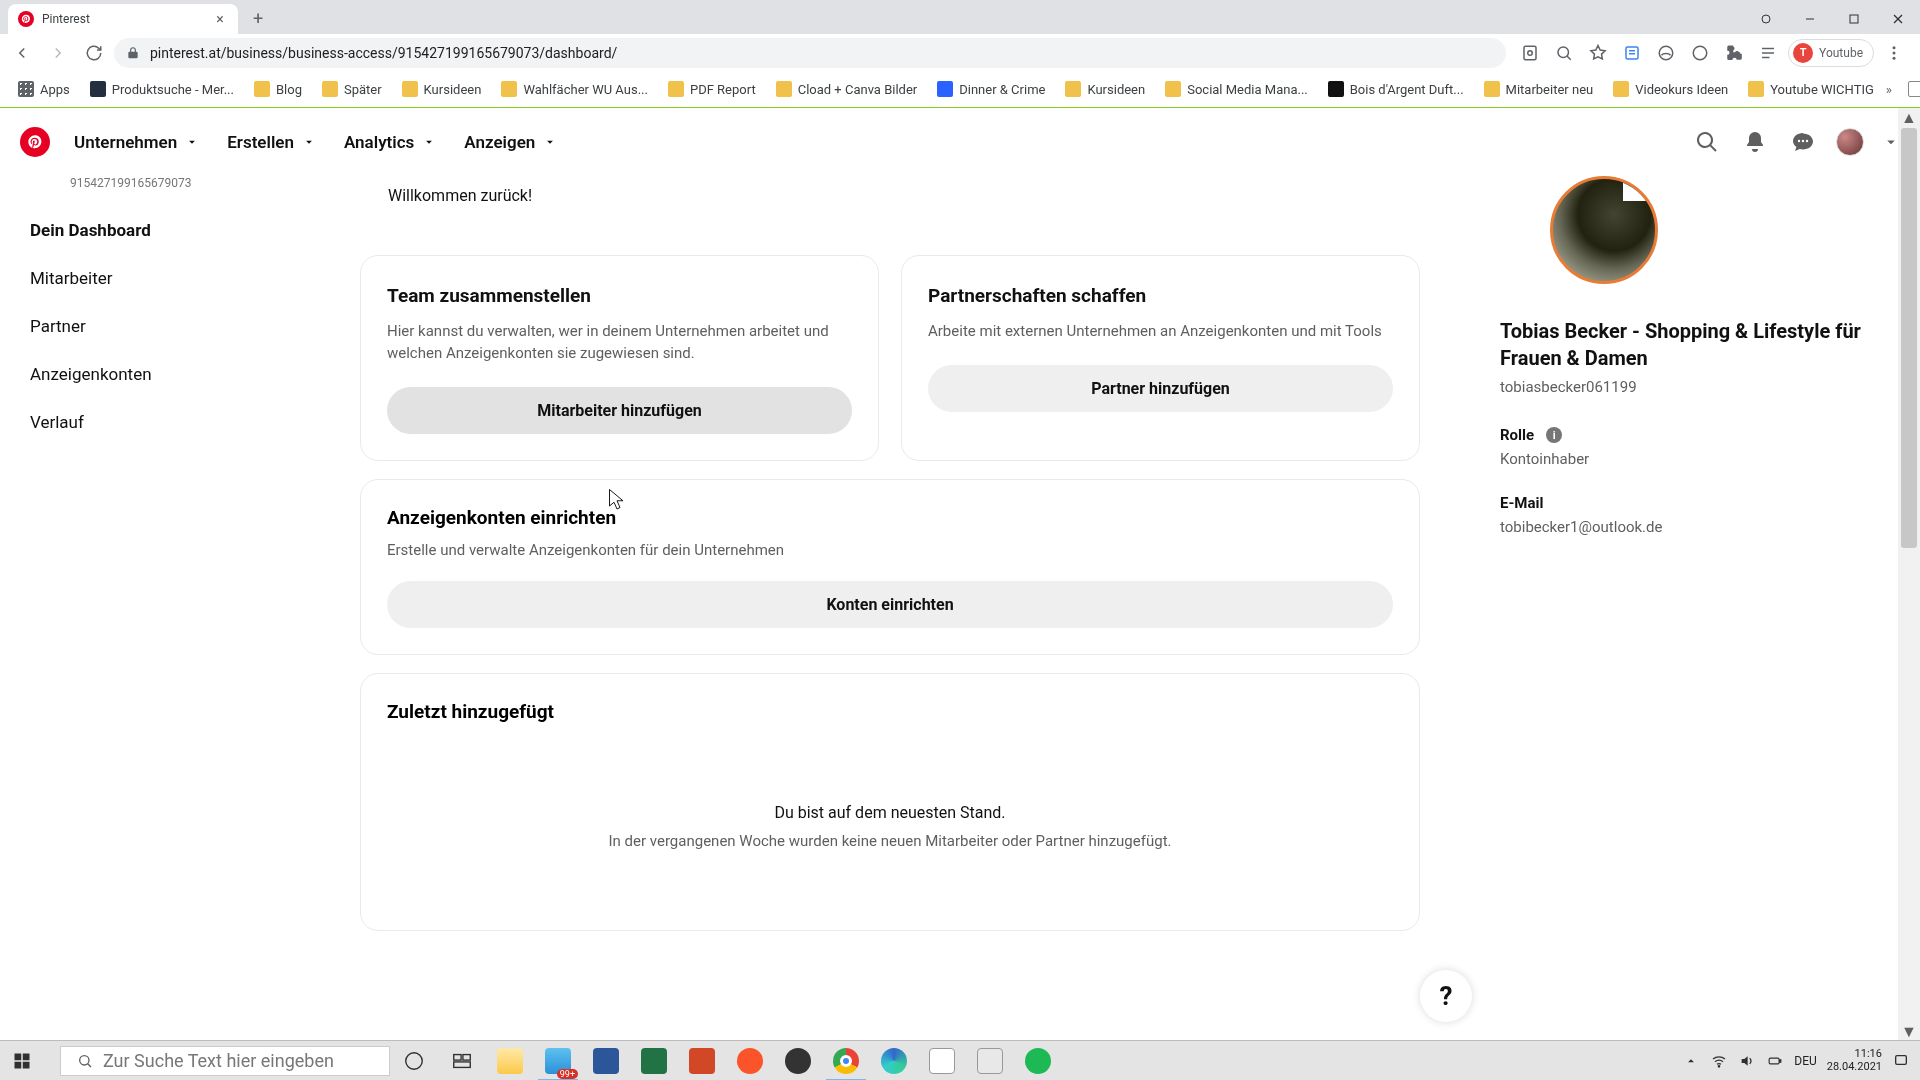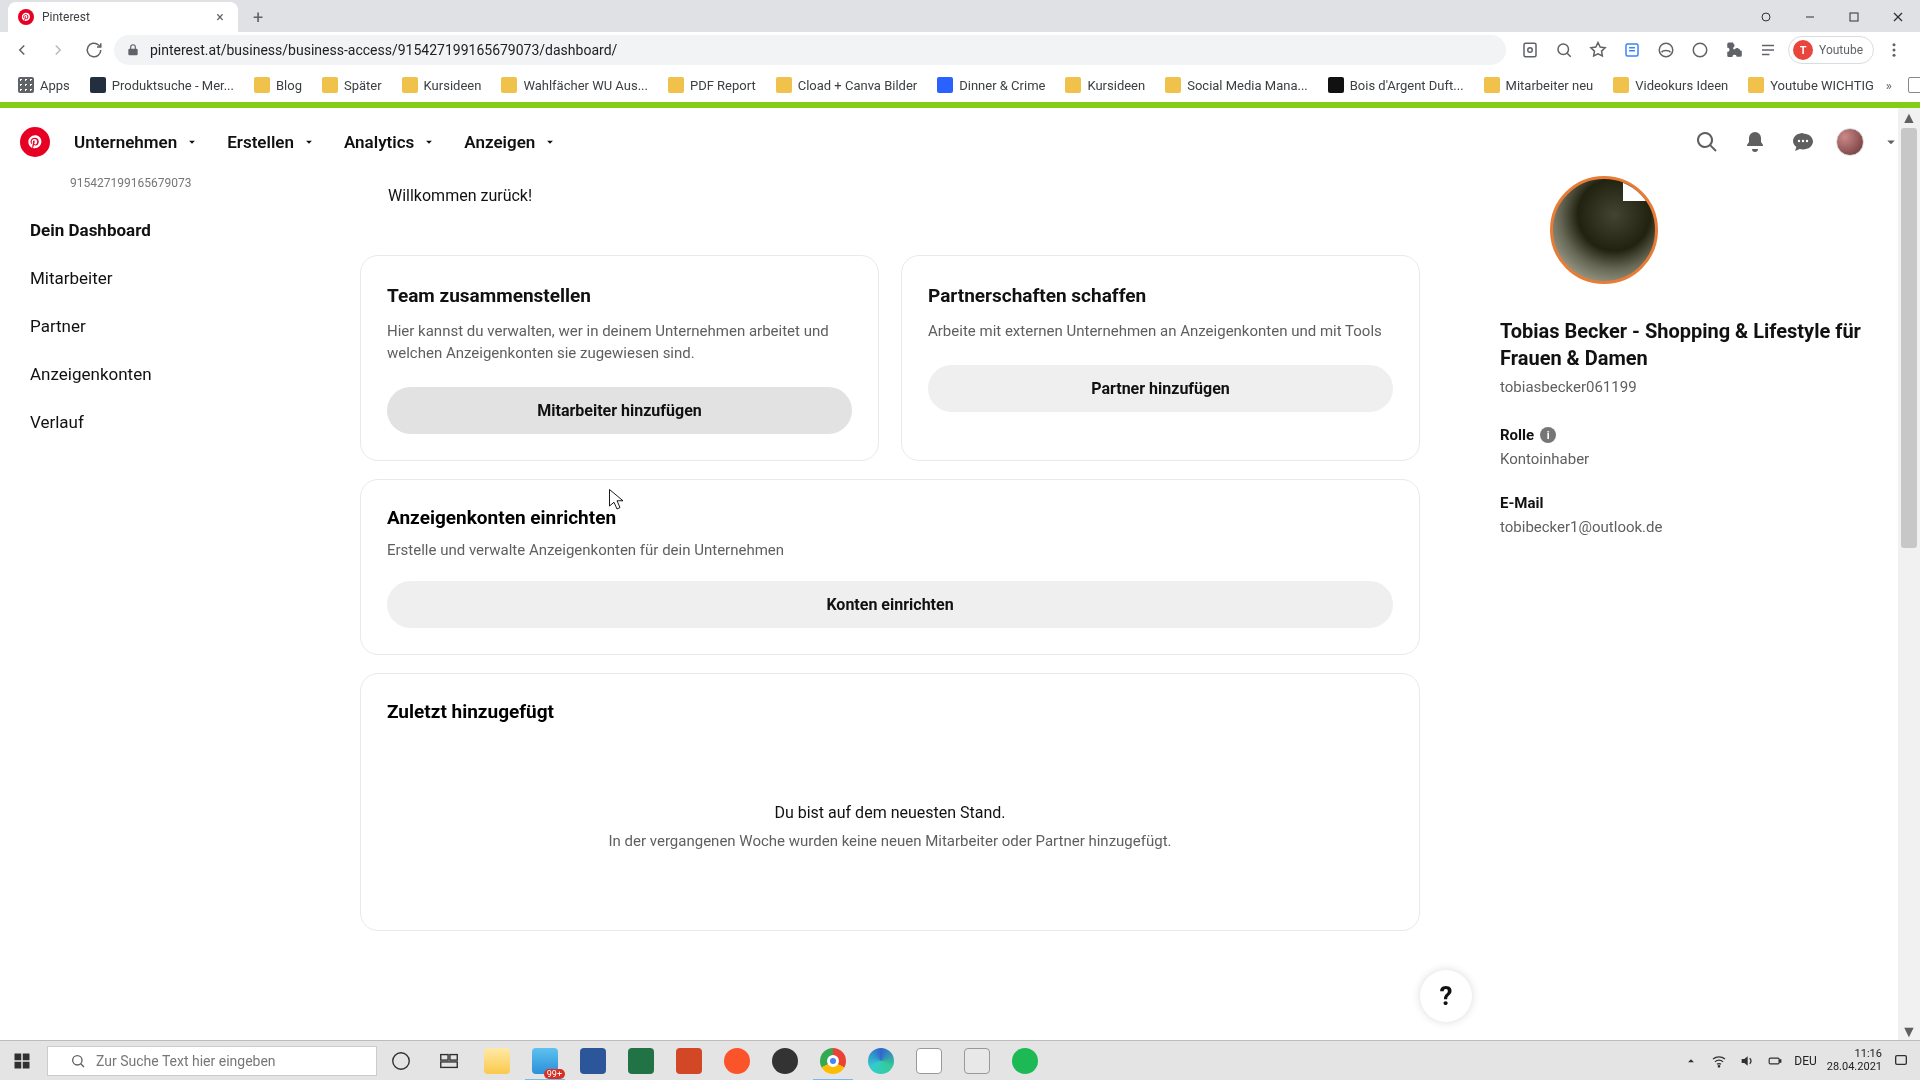--- a/index.html
+++ b/index.html
@@ -1,19 +1,19 @@
 <!DOCTYPE html>
 <html><head>
 <meta charset="utf-8">
 <style>
 * { margin: 0; padding: 0; box-sizing: border-box; font-family: -apple-system, BlinkMacSystemFont, "Segoe UI", Roboto, Helvetica, Arial, sans-serif; }
 html, body { width: 1920px; height: 1080px; overflow: hidden; background: #fff; }
 
 
-.browser-chrome { height: 108px; background: #ffffff; display: flex; flex-direction: column; border-bottom: 6px solid #84cc16; }
+.browser-chrome { height: 108px; background: #ffffff; display: flex; flex-direction: column; border-bottom: 1px solid #84cc16; }
 .tab-strip { height: 34px; background: #dfe1e5; display: flex; align-items: flex-end; padding-left: 8px; }
 .tab { height: 30px; width: 230px; background: #ffffff; border-radius: 8px 8px 0 0; display: flex; align-items: center; padding: 0 10px; font-size: 12px; color: #3c4043; gap: 8px; position: relative; }
 .tab .favicon { width: 16px; height: 16px; border-radius: 50%; background: #e60023; display: flex; align-items: center; justify-content: center; }
 .tab .favicon svg { width: 10px; height: 10px; }
 .tab .close { margin-left: auto; width: 16px; height: 16px; display:flex; align-items:center; justify-content:center; color:#5f6368; font-size: 14px; }
 .new-tab { width: 28px; height: 28px; display:flex; align-items:center; justify-content:center; color:#5f6368; font-size:18px; margin-left:6px; margin-bottom:1px; }
 .win-controls { margin-left:auto; display:flex; height:30px; }
 .win-btn { width: 44px; display:flex; align-items:center; justify-content:center; color:#303030; }
 .win-btn svg { width:10px; height:10px; }
 
@@ -69,34 +69,34 @@
 
 .empty-state { text-align:center; padding: 80px 0 40px 0; }
 .empty-state .es1 { font-weight:400; font-size:16px; color:#111; margin-bottom:10px; }
 .empty-state .es2 { font-size:15px; color:#5f5f5f; }
 
 .info-col { width: 420px; padding: 0 20px 0 0; }
 .avatar-lg { width:108px; height:108px; border-radius:50%; border:3px solid #e87b35; margin:0 0 34px 50px; overflow:hidden; background:radial-gradient(circle at 60% 35%, #443 0%, #221 40%, #665 60%, #ccb 100%); position:relative; }
 .avatar-lg::after{content:"";position:absolute;right:-8px;top:-18px;width:40px;height:40px;background:#fff;}
 .info-col h2 { font-size:20px; font-weight:700; color:#111; line-height:1.35; margin-bottom:6px; }
 .info-col .uname { font-size:15px; color:#5f5f5f; margin-bottom:30px; }
-.info-col .label { font-size:15px; font-weight:700; color:#111; display:flex; align-items:center; gap:6px; margin-bottom:6px; }
+.info-col .label { font-size:15px; font-weight:700; color:#111; display:flex; align-items:center; gap:12px; margin-bottom:6px; }
 .info-col .label .ii { width:16px; height:16px; border-radius:50%; background:#767676; color:#fff; display:flex; align-items:center; justify-content:center; font-size:11px; font-weight:700; }
 .info-col .value { font-size:15px; color:#5f5f5f; margin-bottom:26px; }
 
 .help-fab { position:absolute; right:28px; bottom:18px; width:52px; height:52px; border-radius:50%; background:#fff; box-shadow:0 0 8px rgba(0,0,0,.15); display:flex; align-items:center; justify-content:center; font-size:26px; font-weight:700; color:#111; }
 
 .right-gutter { position:absolute; right:0; top:108px; width:22px; height:calc(1080px - 108px - 40px); background:#f1f1f1; }
 .right-gutter .thumb { position:absolute; left:3px; top:6px; width:16px; height:300px; background:#c7c7c7; border-radius:3px; }
 .right-gutter .arrow { position:absolute; left:0; width:22px; height:18px; display:flex; align-items:center; justify-content:center; color:#606060; }
 
 
 .taskbar { position:fixed; left:0; right:0; bottom:0; height:40px; background:#e4e4e4; display:flex; align-items:center; font-size:12px; color:#222; border-top:1px solid #bcbcbc; }
 .start { width:44px; height:40px; display:flex; align-items:center; justify-content:center; }
-.search-tb { width:330px; height:30px; background:#fff; border:1px solid #ccc; display:flex; align-items:center; padding:0 22px; gap:10px; color:#777; font-size:14px; margin-left:3px; }
+.search-tb { width:330px; height:30px; background:#fff; border:1px solid #ccc; display:flex; align-items:center; padding:0 16px; gap:10px; color:#777; font-size:18px; margin-left:16px; }
 .tb-icons { display:flex; align-items:center; height:40px; }
 .tb-ic { width:48px; height:40px; display:flex; align-items:center; justify-content:center; position:relative; }
 .tb-ic.active::after{content:"";position:absolute;left:4px;right:4px;bottom:0;height:2px;background:#76b9ed;}
 .tb-ic img, .tb-ic .ticon { width:26px; height:26px; }
 .sys-tray { margin-left:auto; display:flex; align-items:center; gap:10px; padding:0 10px; height:40px; }
 .sys-tray .tt { font-size:11px; line-height:1.1; text-align:right; }
 .sys-ic { width:18px; height:18px; display:flex; align-items:center; justify-content:center; color:#303030; }
 
 .ticon { border-radius:4px; }
 .ticon.folder{background:linear-gradient(#ffe9a8,#fac94a);}

